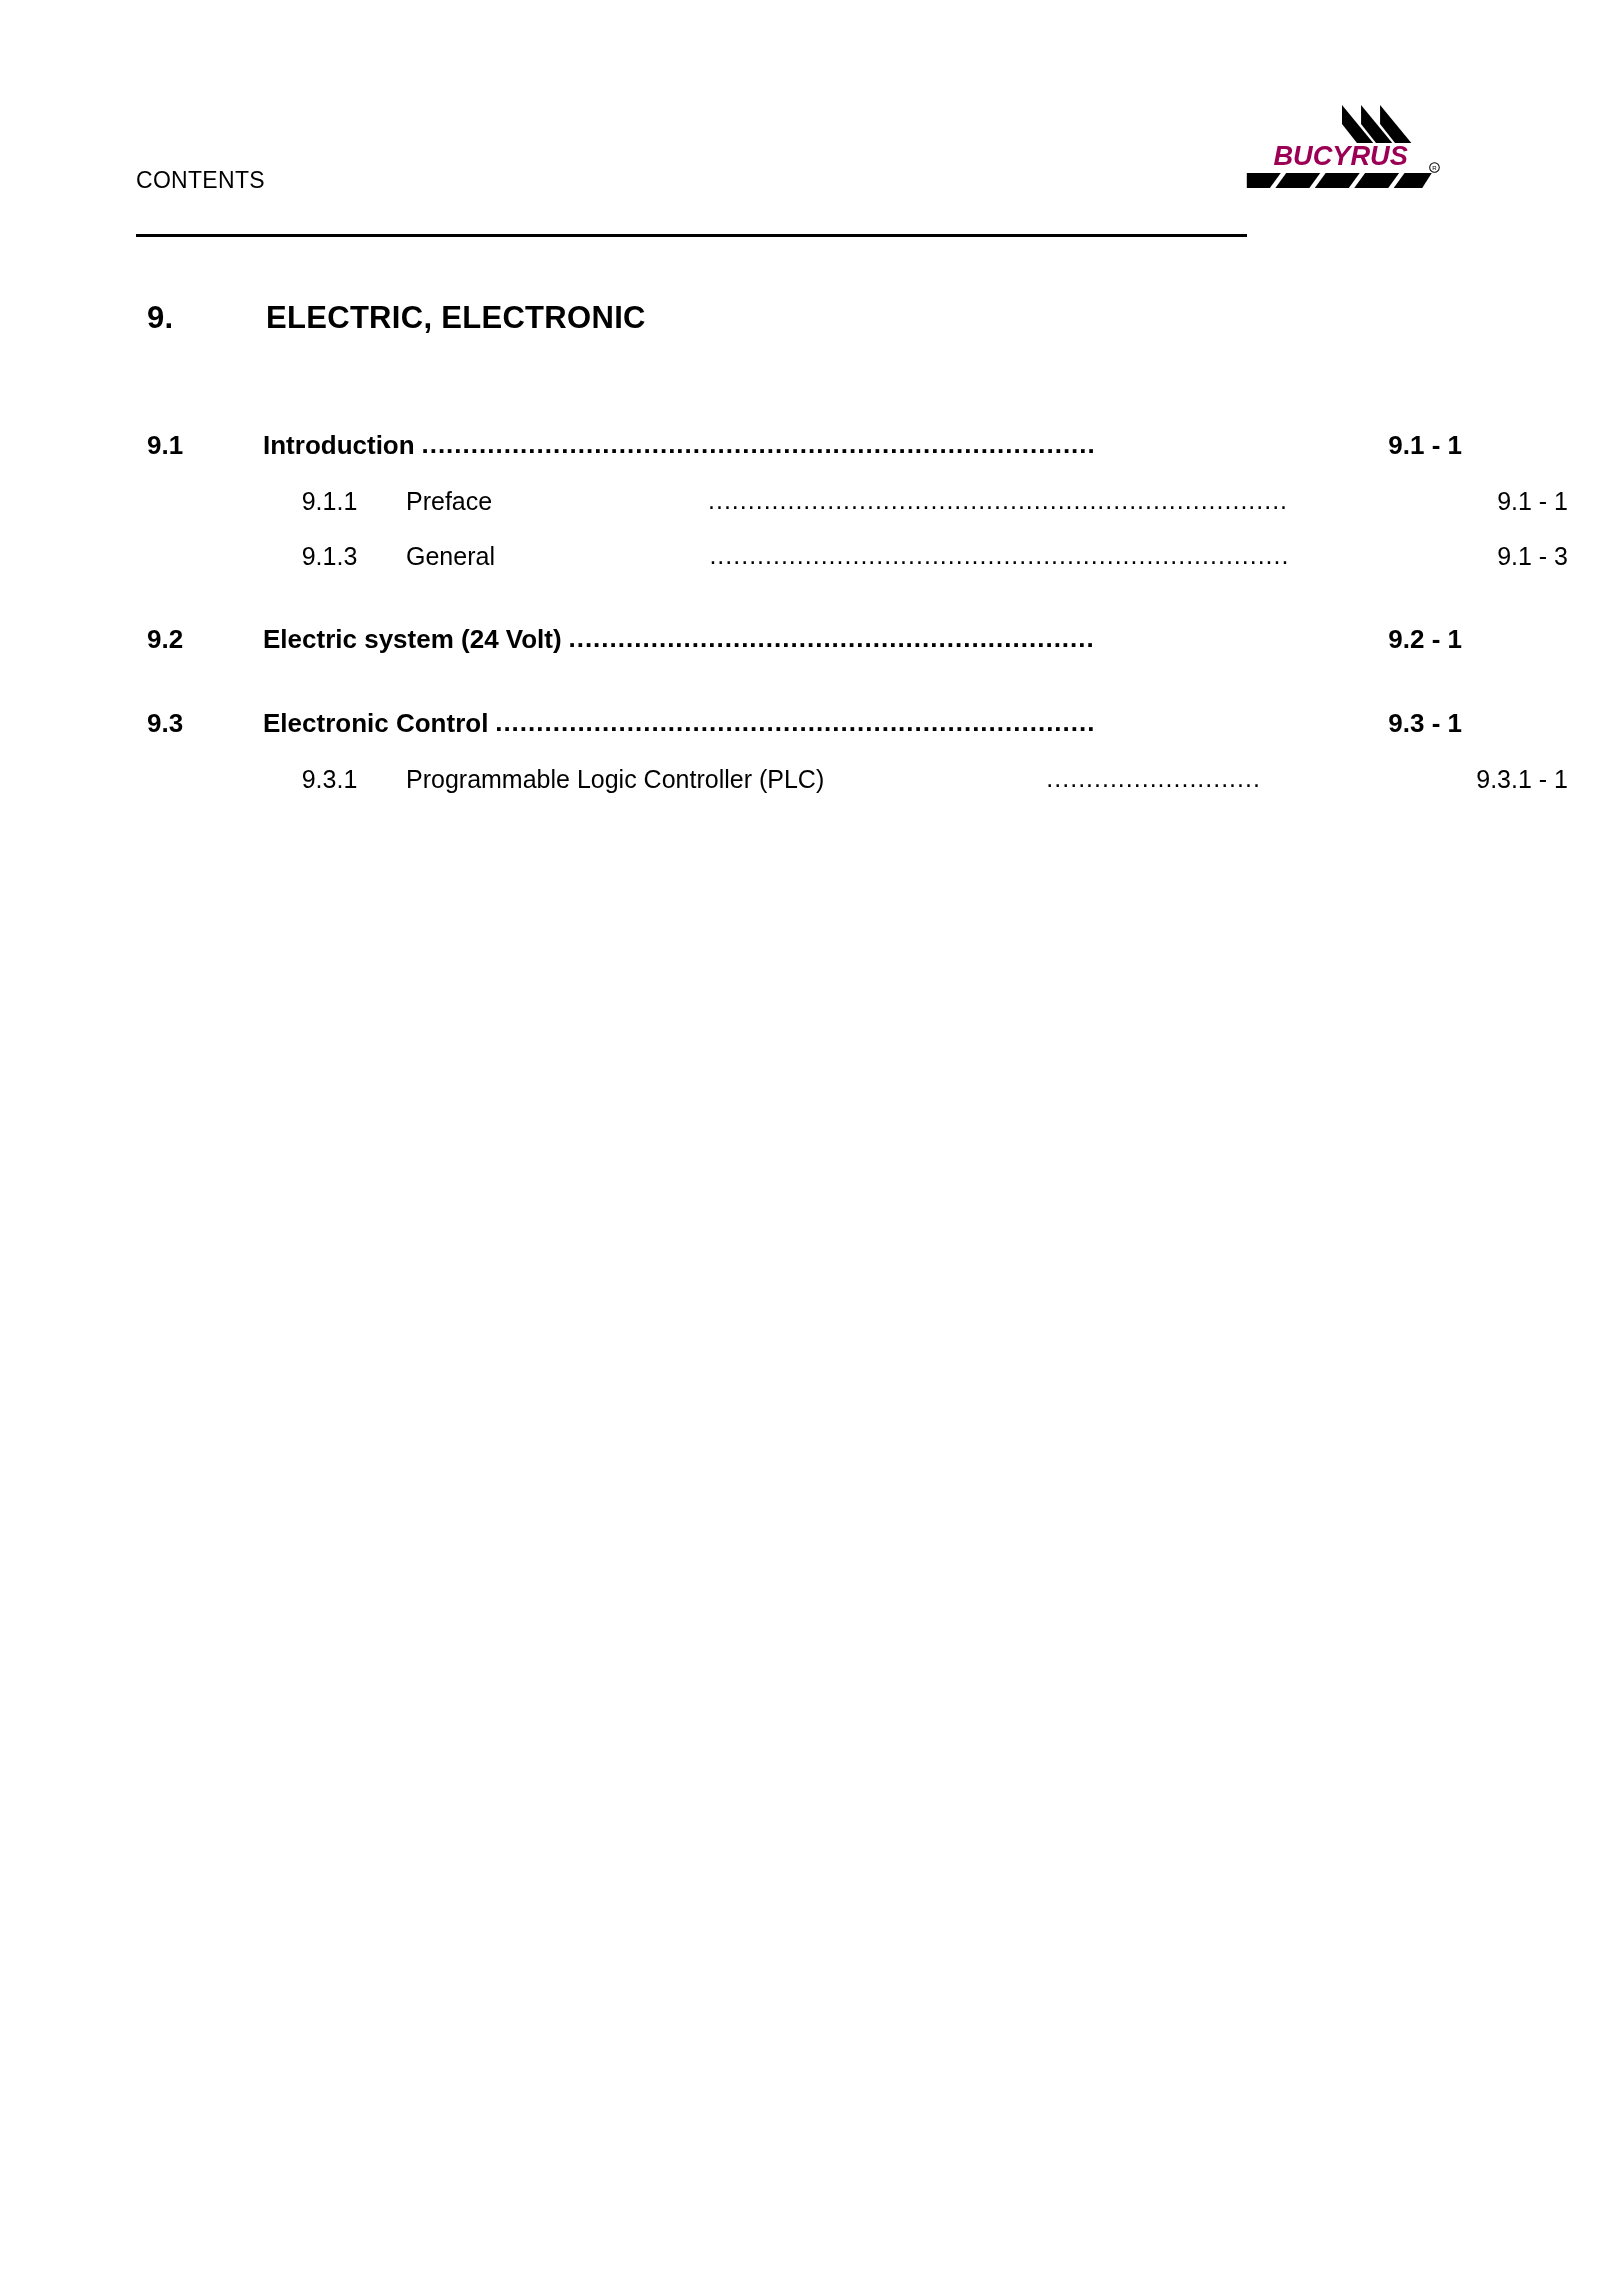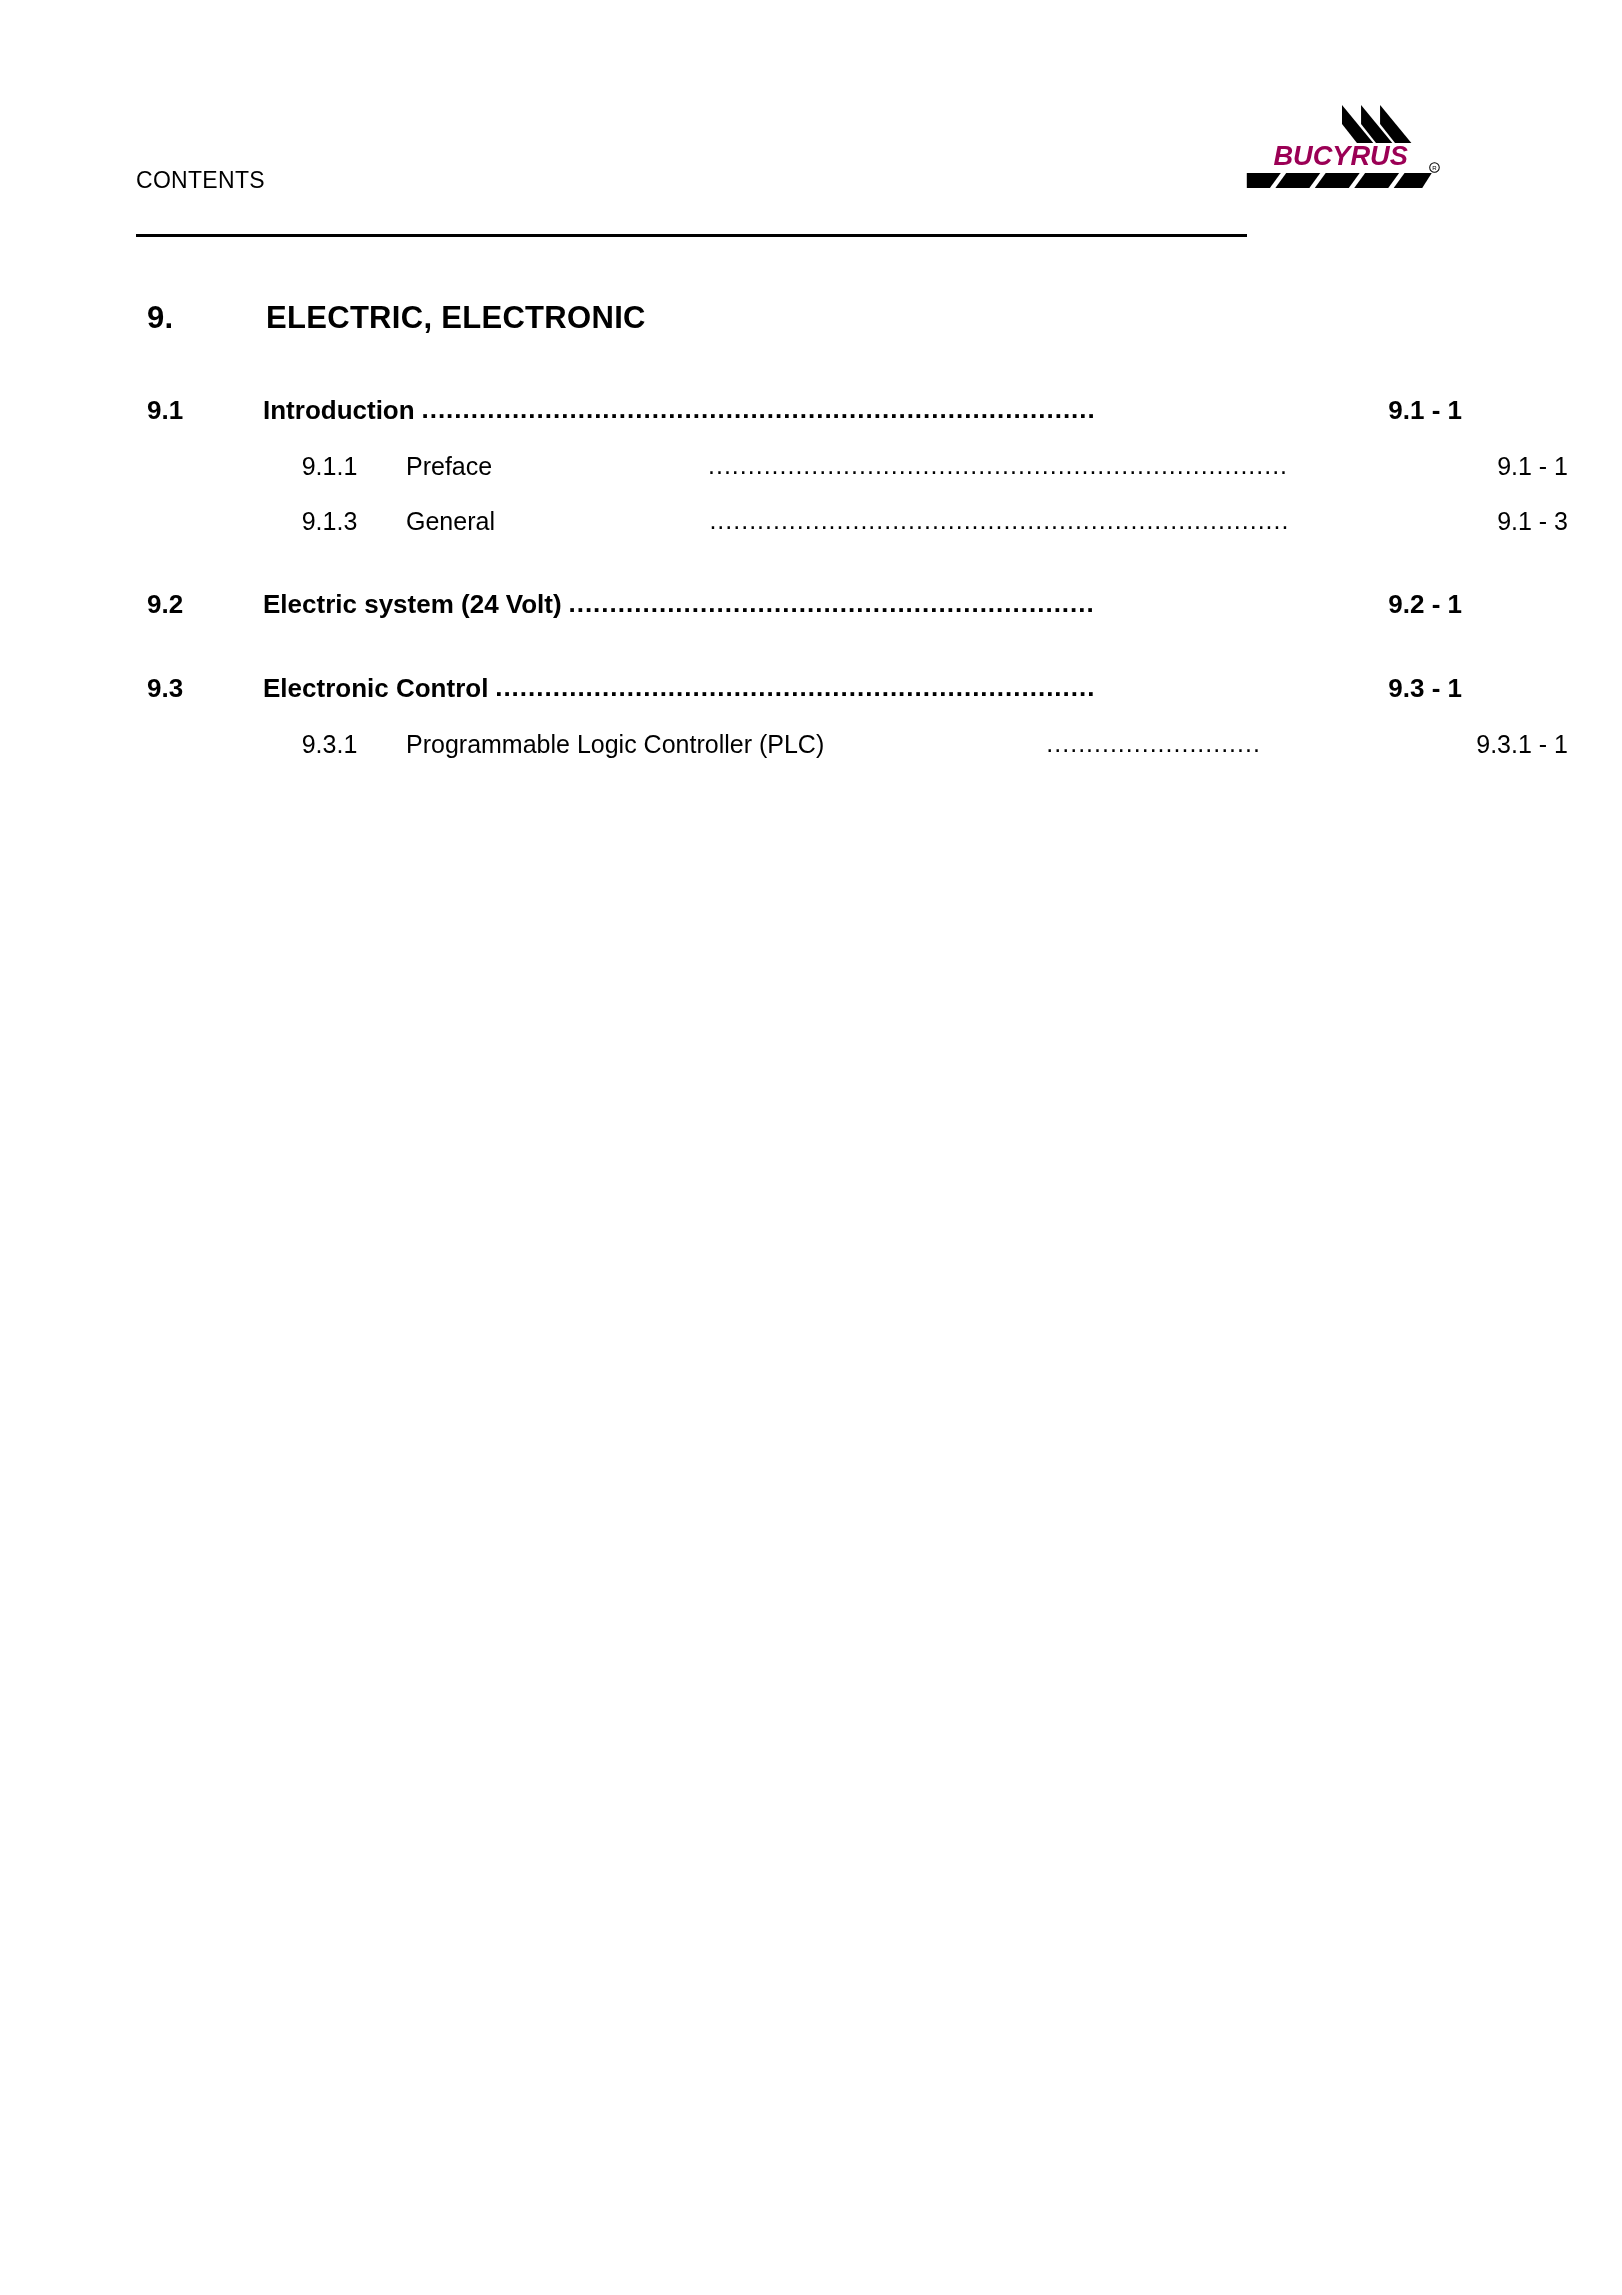--- a/index.html
+++ b/index.html
@@ -82,20 +82,21 @@
     display: flex;
     align-items: baseline;
     width: 100%;
     white-space: nowrap;
   }
 
   
   .lvl1 {
     font-weight: bold;
     font-size: 26px;
+    margin-top: 35px;
   }
   .lvl1 .num {
     width: 116px;
     flex: 0 0 116px;
   }
   .lvl1 .title { flex: 0 0 auto; padding-right: 6.8px; }
   .lvl1 .dots {
     flex: 1 1 auto;
     overflow: hidden;
     font-weight: bold;

